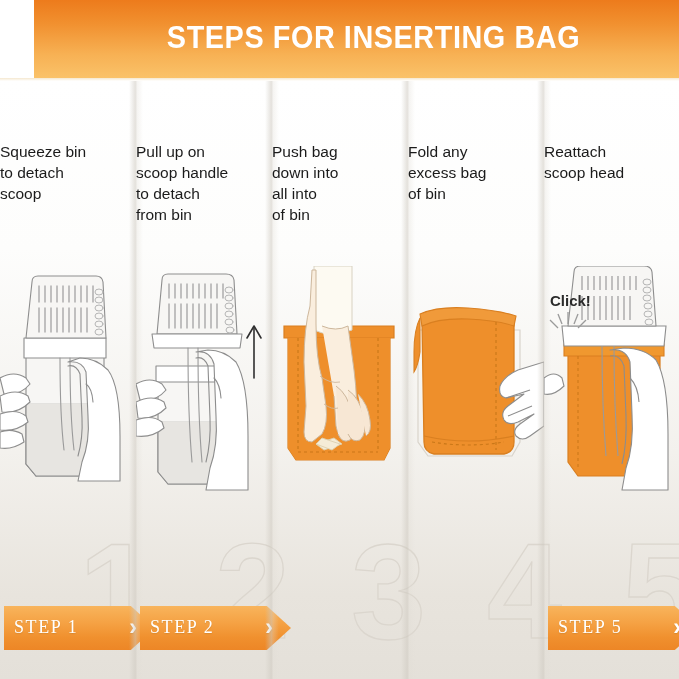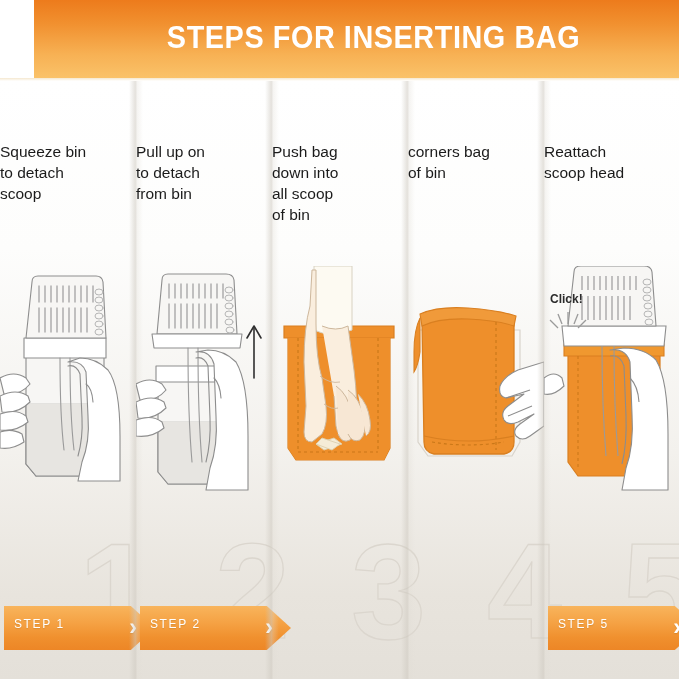--- a/index.html
+++ b/index.html
@@ -111,23 +111,23 @@
     height: 44px;
     background: linear-gradient(180deg, #F8B45C 0%, #F5A244 38%, #F0902E 72%, #ED8626 100%);
     clip-path: polygon(0 0, 84% 0, 100% 50%, 84% 100%, 0 100%);
     box-shadow: 0 1px 2px rgba(140,110,60,0.18);
   }
   .step-ribbon-label {
     position: absolute;
     left: 10px;
     top: 11px;
     color: #ffffff;
-    font-size: 12px;
+    font-size: 18px;
     letter-spacing: 1.6px;
-    font-family: Liberation Sans, sans-serif;
+    font-family: Liberation Serif, serif;
     white-space: nowrap;
     text-shadow: 0 1px 1px rgba(170,115,40,0.35);
   }
   .step-ribbon-chevron {
     position: absolute;
     right: 18px;
     top: 9px;
     color: #ffffff;
     font-size: 23px;
     font-weight: bold;
@@ -143,21 +143,21 @@
     top: 185px;
     width: 136px;
     height: 230px;
   }
   .illustration svg { display: block; }
 
   .click-label {
     position: absolute;
     left: 6px;
     top: 26px;
-    font-size: 12px;
+    font-size: 15px;
     color: #2b2b2b;
     font-family: "Liberation Sans", sans-serif;
     font-weight: bold;
   }
 </style>
 </head>
 <body>
 
 <div id="poster">
 
@@ -239,20 +239,21 @@
       <div class="step-ribbon">
         <span class="step-ribbon-label">STEP  1</span>
         <span class="step-ribbon-chevron">›</span>
       </div>
     </div>
     <div class="panel-sep" style="left:129px;"></div>
 
     <div class="panel" style="left:136px;">
       <div class="caption">
         <div>Pull up on</div>
+        <div>scoop handle</div>
         <div>to detach</div>
         <div>from bin</div>
       </div>
 
       <div class="illustration">
         <svg width="136" height="230" viewBox="0 0 136 230">
           <g fill="none" stroke="#8d8d8d" stroke-width="1.1" stroke-linejoin="round" stroke-linecap="round">
 
             <path d="M22 104 L22 206 L32 218 L96 218 L96 116 L86 104 Z" fill="#f7f6f4"></path>
             <path d="M22 156 L96 156" stroke="#cfcdc9"></path>
@@ -316,21 +317,21 @@
         <span class="step-ribbon-label">STEP  2</span>
         <span class="step-ribbon-chevron">›</span>
       </div>
     </div>
     <div class="panel-sep" style="left:265px;"></div>
 
     <div class="panel" style="left:272px;">
       <div class="caption">
         <div>Push bag</div>
         <div>down into</div>
-        <div>all scoop</div>
+        <div>all into</div>
         <div>of bin</div>
       </div>
 
       <div class="illustration">
         <svg width="136" height="230" viewBox="0 0 136 230">
 
           <path d="M16 64 L16 182 L24 194 L112 194 L118 182 L118 64 Z" fill="#EE8F2B" stroke="#d97f20" stroke-width="1.2"></path>
 
           <path d="M12 60 L122 60 L122 72 L12 72 Z" fill="#EE8F2B" stroke="#d97f20" stroke-width="1.2"></path>
 
@@ -362,21 +363,22 @@
           </g>
         </svg>
       </div>
 
       <div class="ghost-number">3</div>
     </div>
     <div class="panel-sep" style="left:401px;"></div>
 
     <div class="panel" style="left:408px;">
       <div class="caption">
-        <div>corners bag</div>
+        <div>Fold any</div>
+        <div>excess bag</div>
         <div>of bin</div>
       </div>
 
       <div class="illustration">
         <svg width="136" height="230" viewBox="0 0 136 230">
 
           <path d="M10 64 L10 176 L20 190 L104 190 L112 176 L112 64 Z" fill="none" stroke="#d9d4cb" stroke-width="1.2"></path>
 
           <path d="M14 56 Q14 48 22 48 L98 48 Q106 48 106 56 L106 176 Q106 186 96 188 L26 188 Q16 186 16 176 Z" fill="#EE8F2B" stroke="#d97f20" stroke-width="1.3"></path>
 

